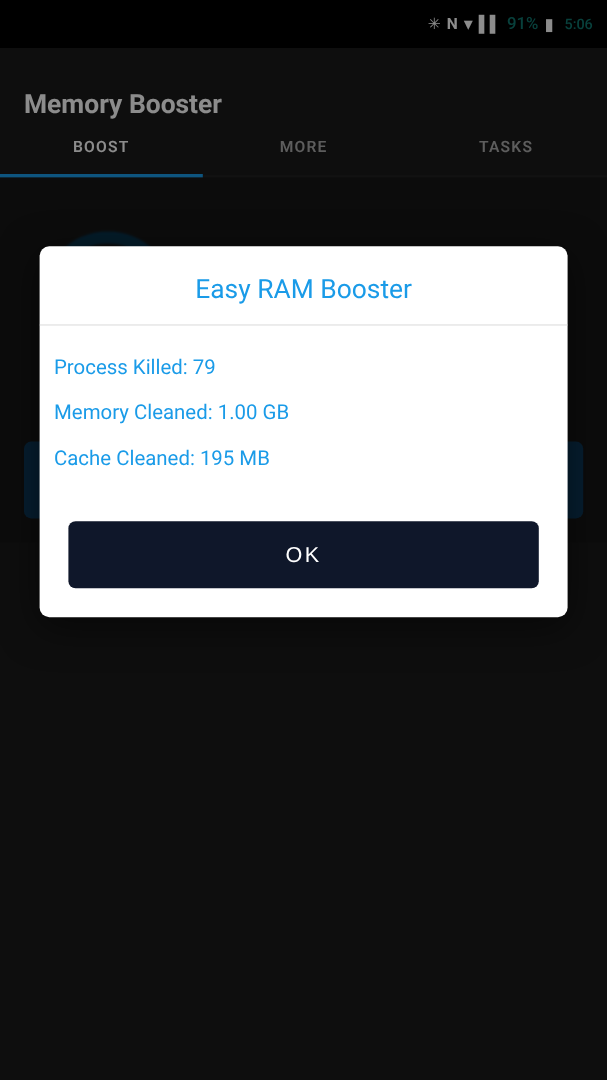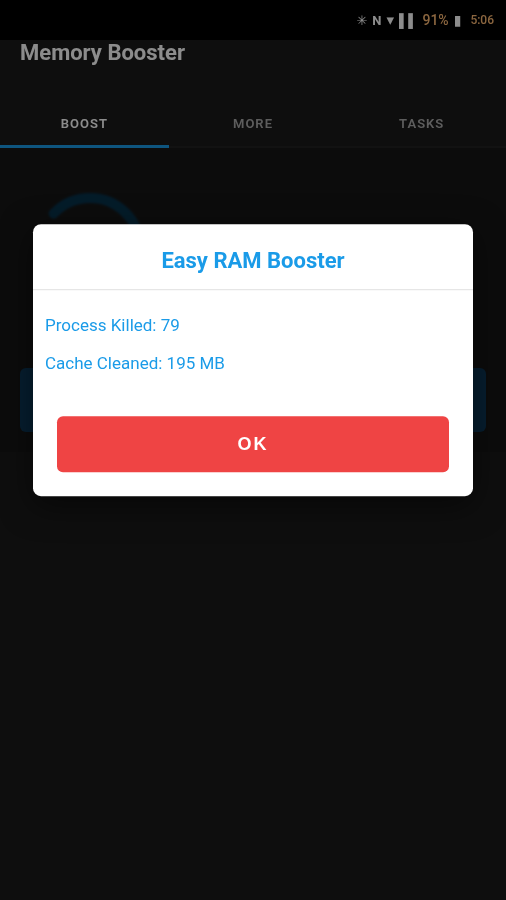--- a/index.html
+++ b/index.html
@@ -25,32 +25,32 @@
       gap: 6px;
     }
 
     .status-icons {
       display: flex;
       align-items: center;
       gap: 5px;
     }
 
     .status-text {
-      color: #fdba74;
+      color: #0f766e;
       font-size: 14px;
       font-weight: 500;
     }
 
     
     .app-bar {
       width: 100%;
       height: 60px;
       background: #1a1a1a;
       display: flex;
-      align-items: flex-start;
+      align-items: flex-end;
       padding: 0 20px;
     }
 
     .app-title {
       color: #fff;
       font-size: 22px;
       font-weight: bold;
     }
 
     
@@ -197,21 +197,21 @@
       z-index: 20;
       overflow: hidden;
       box-shadow: 0 8px 32px rgba(0,0,0,0.5);
     }
 
     .dialog-title {
       padding: 24px 24px 16px;
       text-align: center;
       color: #1a9be8;
       font-size: 22px;
-      font-weight: bold;
+      font-weight: normal;
       border-bottom: 1px solid #e0e0e0;
     }
 
     .dialog-body {
       padding: 24px 12px;
     }
 
     .dialog-row {
       color: #1a9be8;
       font-size: 17px;
@@ -223,26 +223,26 @@
       margin-bottom: 0;
     }
 
     .dialog-actions {
       padding: 16px 24px 24px;
     }
 
     .ok-button {
       width: 100%;
       height: 56px;
-      background: #ef4444;
+      background: #0f172a;
       border: none;
       border-radius: 6px;
       color: #fff;
       font-size: 18px;
-      font-weight: 700;
+      font-weight: 400;
       letter-spacing: 2px;
       cursor: pointer;
       text-align: center;
       line-height: 56px;
     }
 
     .content-blurred {
       filter: brightness(0.55);
     }
   </style>
@@ -299,18 +299,19 @@
     <button class="boost-button">Boost</button>
   </div>
 </div>
 
 <div class="overlay"></div>
 
 <div class="dialog" style="top: 360px; transform: translate(-50%, -50%);">
   <div class="dialog-title">Easy RAM Booster</div>
   <div class="dialog-body">
     <div class="dialog-row">Process Killed: 79</div>
+    <div class="dialog-row">Memory Cleaned: 1.00 GB</div>
     <div class="dialog-row">Cache Cleaned: 195 MB</div>
   </div>
   <div class="dialog-actions">
     <button class="ok-button">OK</button>
   </div>
 </div>
 
 </body></html>

